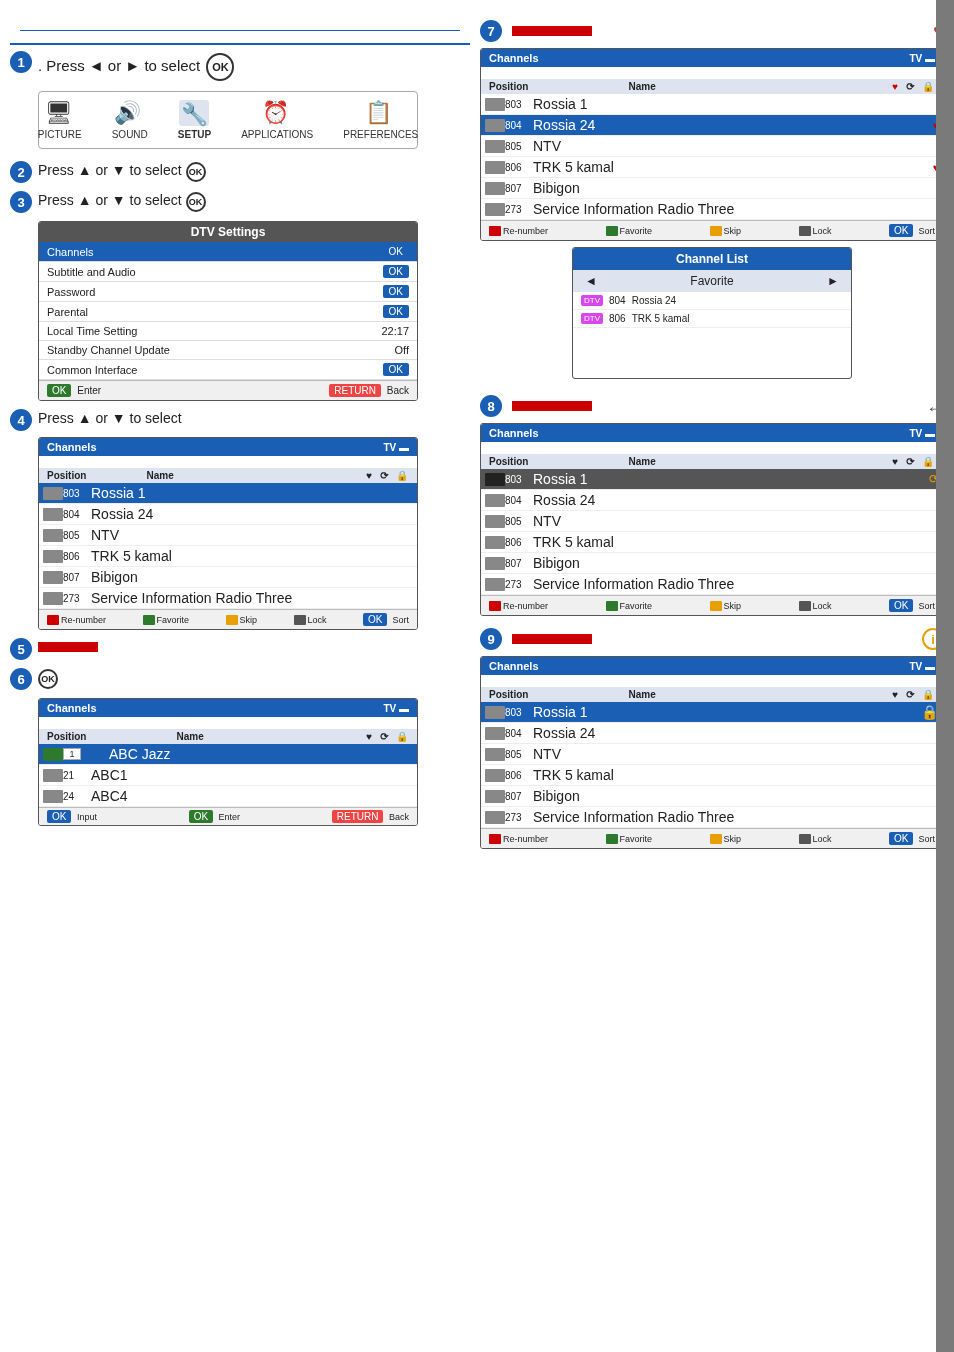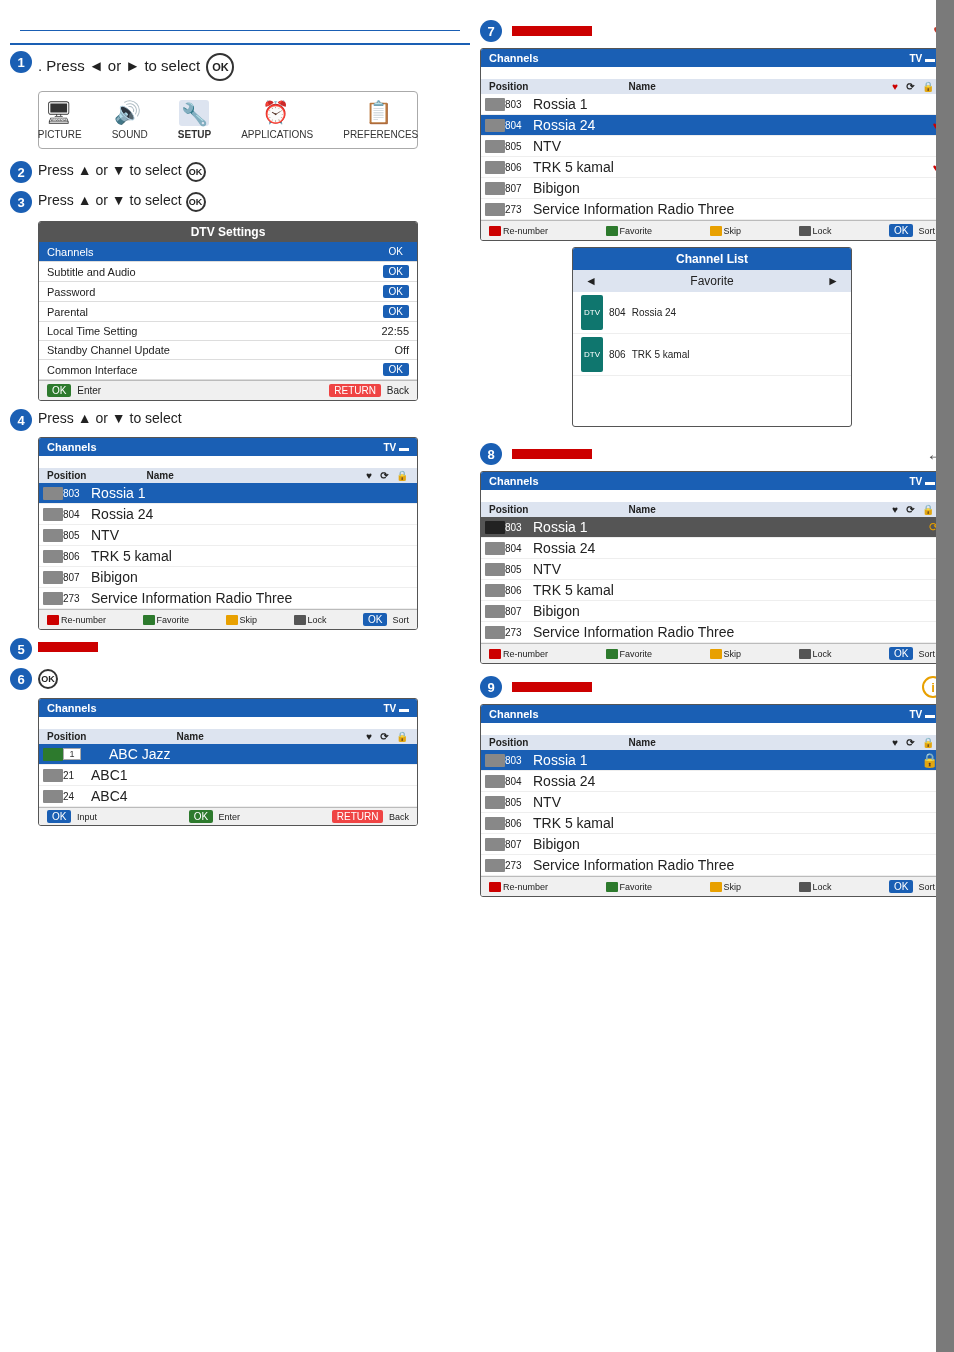--- a/index.html
+++ b/index.html
@@ -227,24 +227,24 @@
     }
     .cl-row {
       display: flex;
       align-items: center;
       padding: 3px 8px;
       border-bottom: 1px solid #eee;
       font-size: 10px;
       gap: 6px;
     }
     .dtv-badge {
-      background: #0f766e;
+      background: #d946ef;
       color: #fff;
       font-size: 8px;
-      padding: 13px 3px;
+      padding: 1px 3px;
       border-radius: 2px;
     }
 
     
     .right-section {
       margin-bottom: 12px;
     }
     .right-step-header {
       display: flex;
       align-items: center;
@@ -406,21 +406,21 @@
       <div class="dtv-row">
         <span>Password</span>
         <span class="dtv-val-badge">OK</span>
       </div>
       <div class="dtv-row">
         <span>Parental</span>
         <span class="dtv-val-badge">OK</span>
       </div>
       <div class="dtv-row">
         <span>Local Time Setting</span>
-        <span>22:55</span>
+        <span>22:17</span>
       </div>
       <div class="dtv-row">
         <span>Standby Channel Update</span>
         <span>Off</span>
       </div>
       <div class="dtv-row">
         <span>Common Interface</span>
         <span class="dtv-val-badge">OK</span>
       </div>
       <div class="dtv-footer">

